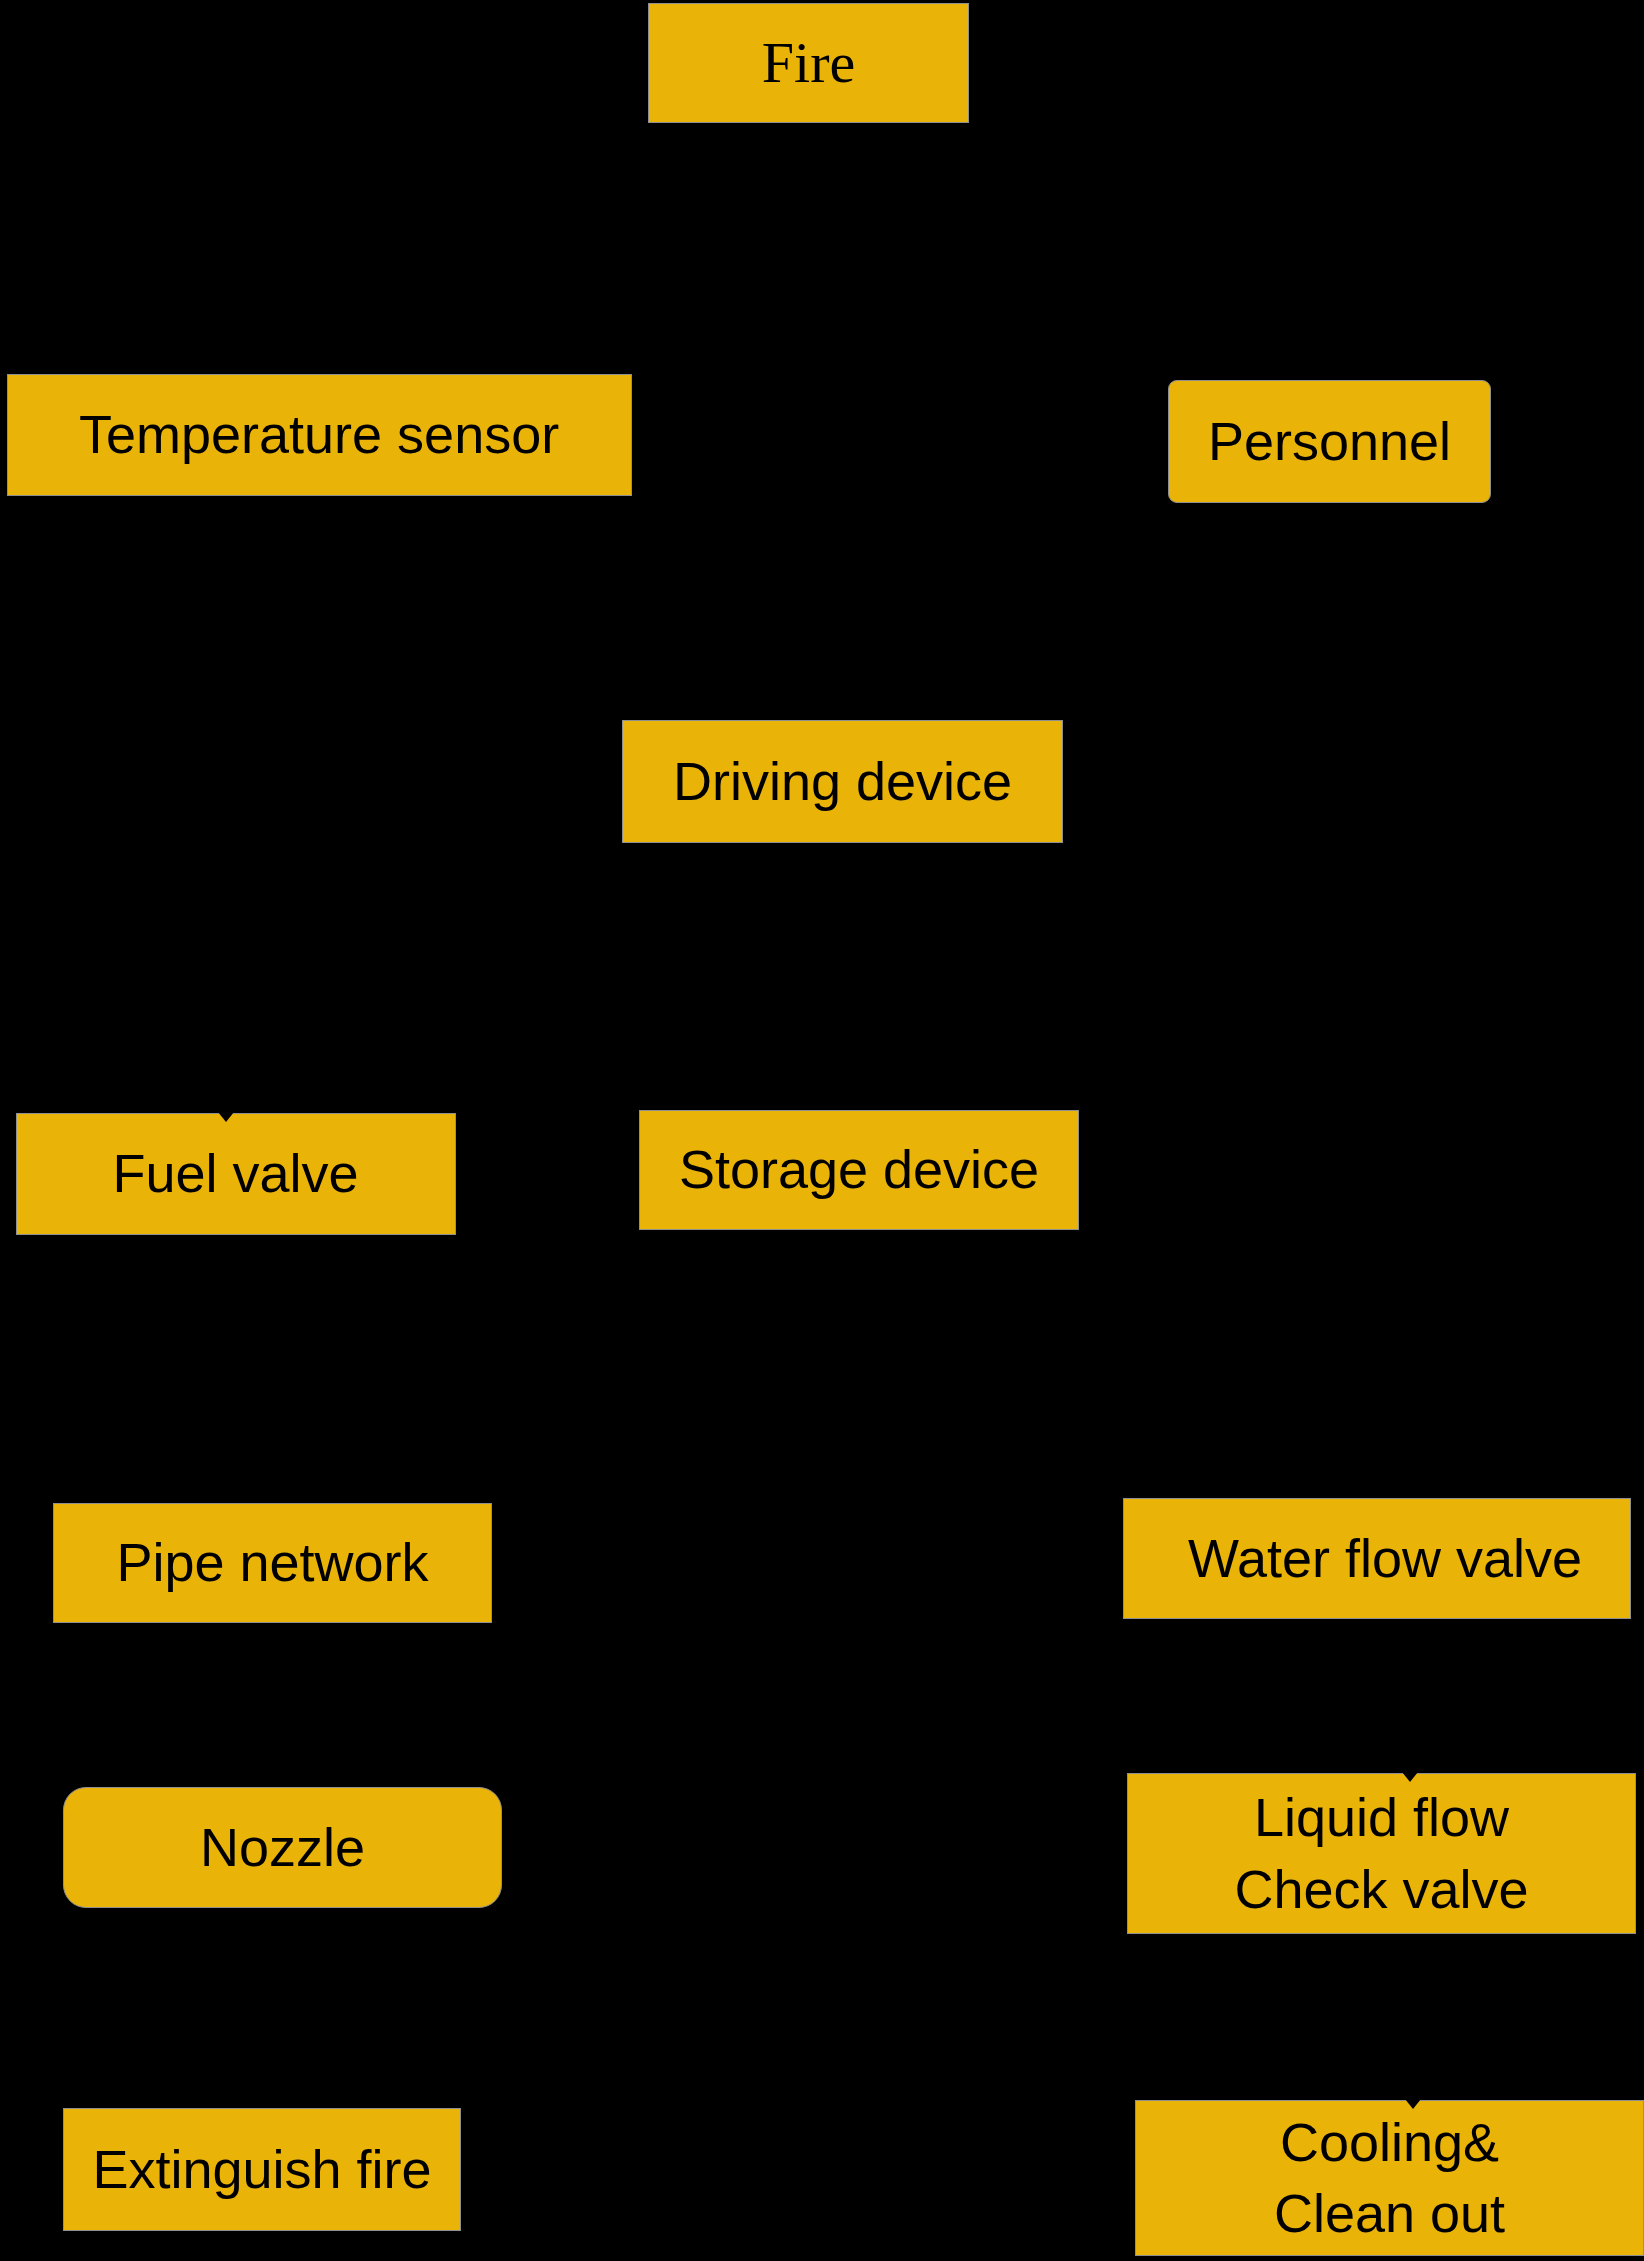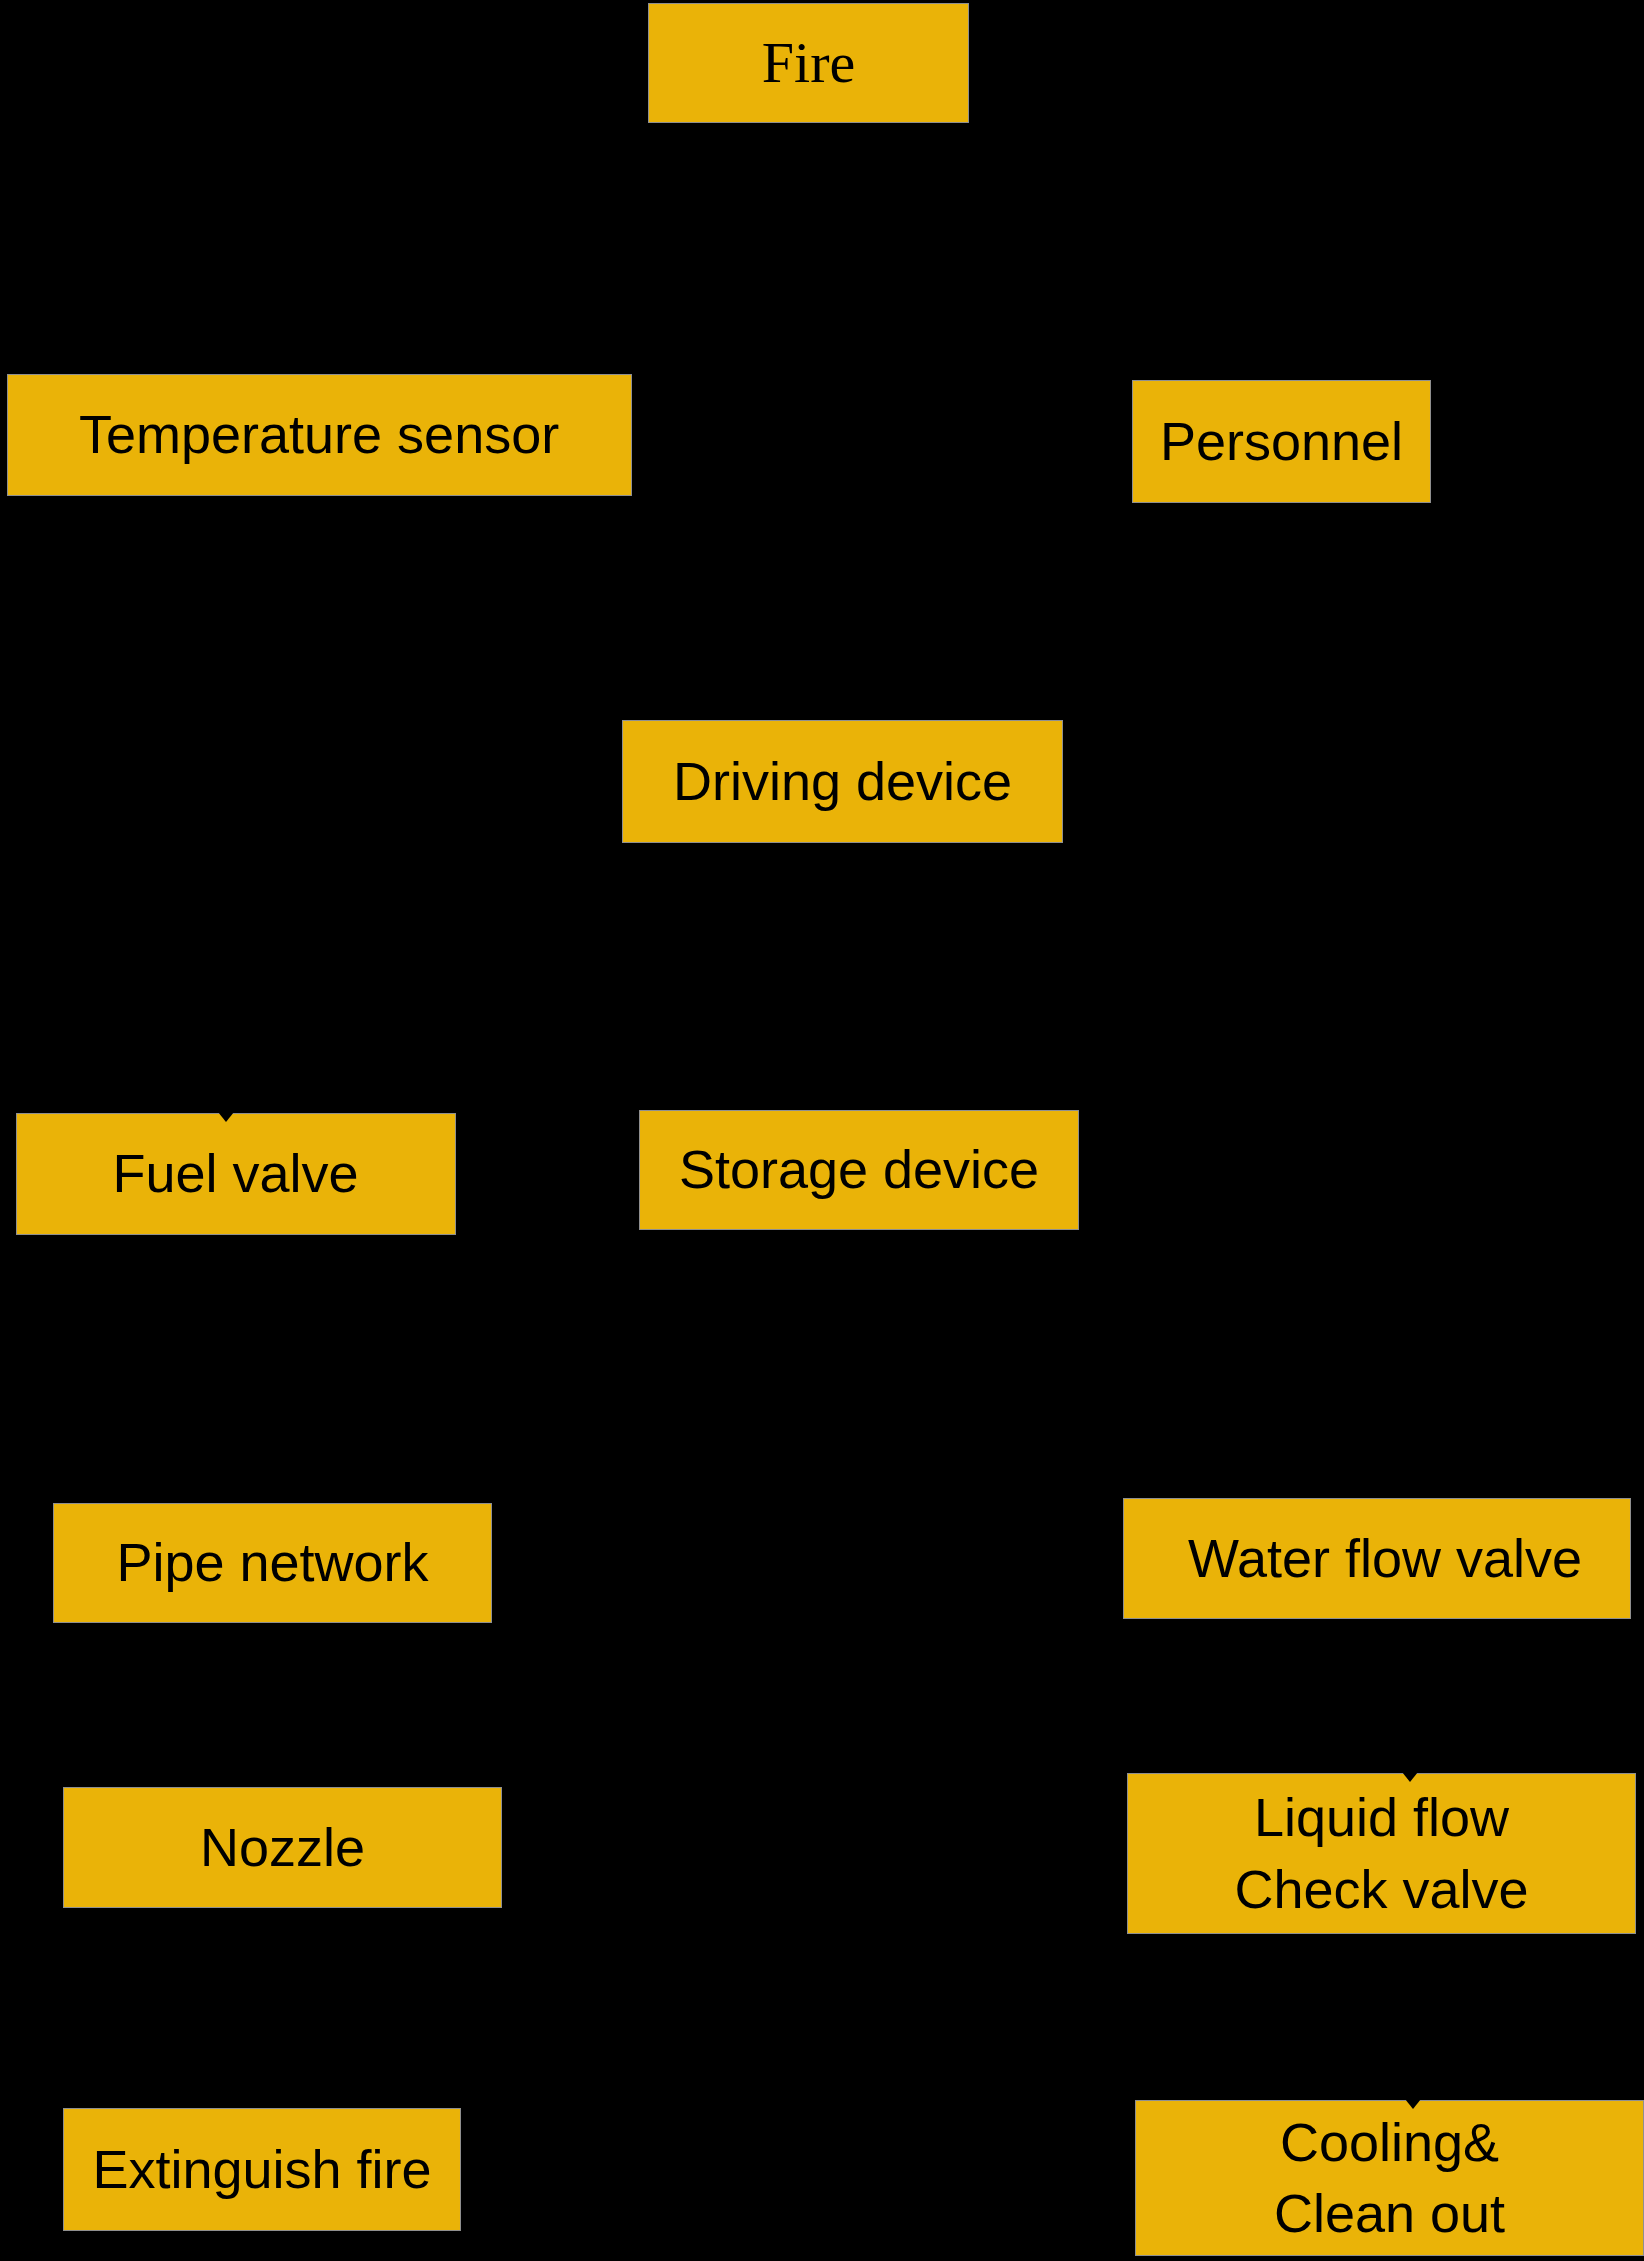--- a/index.html
+++ b/index.html
@@ -41,27 +41,27 @@
     width: 0;
     height: 0;
     border-left: 8.2px solid transparent;
     border-right: 8.2px solid transparent;
     border-top: 10.7px solid #000000;
   }
 
   
   #node-fire                    { left: 648px;  top: 3.3px;    width: 321px; height: 120px; }
   #node-temperature-sensor      { left: 6.6px;    top: 374px;  width: 625px; height: 122px; }
-  #node-personnel               { left: 1132px; top: 380px;  width: 299px; height: 123px; }
+  #node-personnel               { left: 1168px; top: 380px;  width: 323px; height: 123px; border-radius: 9px; }
   #node-driving-device          { left: 622px;  top: 720px;  width: 441px; height: 123px; }
   #node-fuel-valve              { left: 1.6px;    top: 1113px; width: 440px; height: 122px; margin-left: 14px; }
   #node-storage-device          { left: 639px;  top: 1110px; width: 440px; height: 120px; }
   #node-pipe-network            { left: 53px;   top: 1503px; width: 439px; height: 120px; }
   #node-water-flow-valve        { left: 1123px; top: 1498px; width: 508px; height: 121px; padding-left: 16px; }
-  #node-nozzle                  { left: 63px;   top: 1787px; width: 439px; height: 121px; }
+  #node-nozzle                  { left: 63px;   top: 1787px; width: 439px; height: 121px; border-radius: 23px; }
   #node-liquid-flow-check-valve { left: 1127px; top: 1773px; width: 509px; height: 161px; }
   #node-extinguish-fire         { left: 63px;   top: 2108px; width: 398px; height: 123px; }
   #node-cooling-clean-out       { left: 1135px; top: 2100px; width: 509px; height: 156px; }
 
   #node-fuel-valve .notch              { left: 46%; }
   #node-liquid-flow-check-valve .notch { left: 54%; }
   #node-cooling-clean-out .notch       { left: 53%; }
 </style>
 </head>
 <body>

